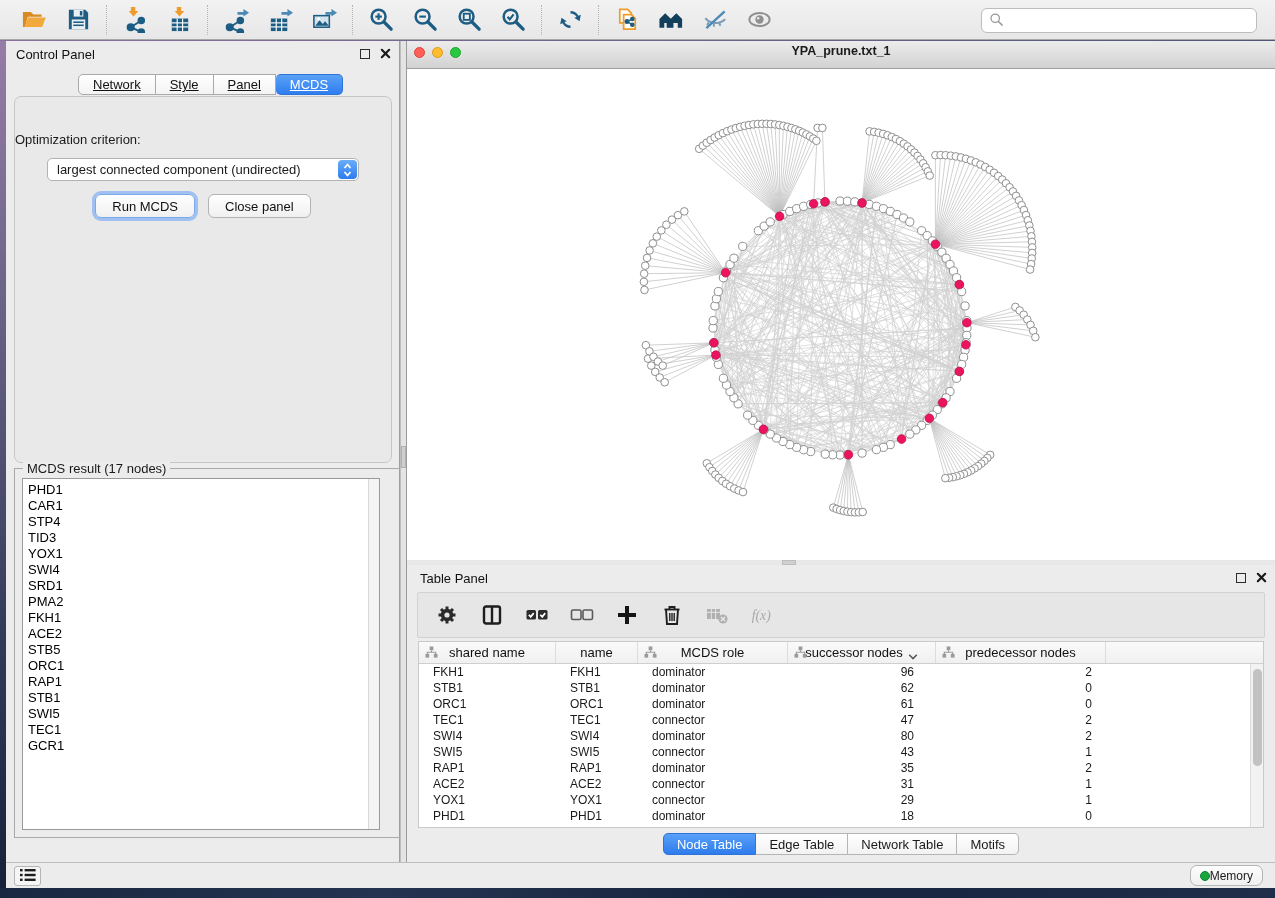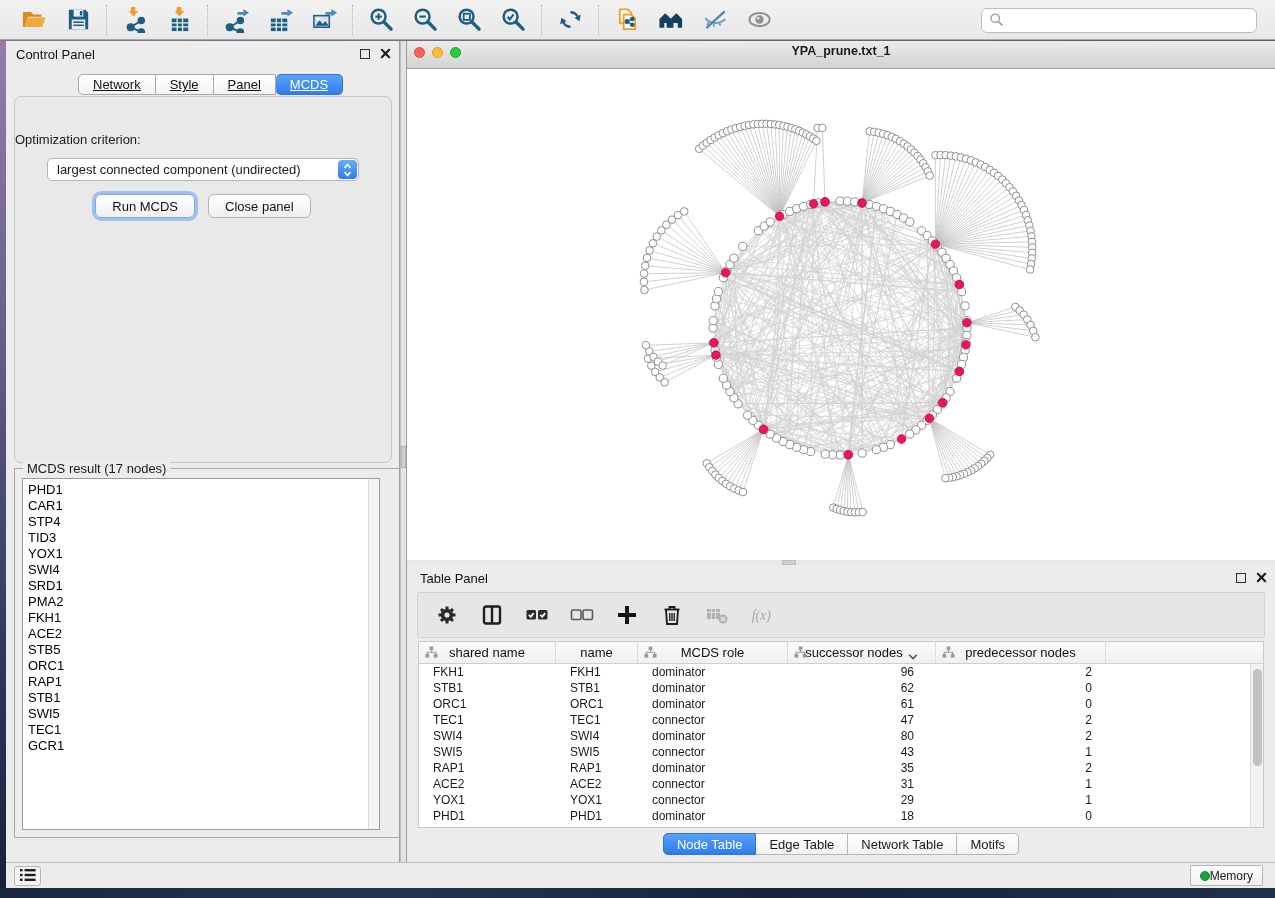--- a/index.html
+++ b/index.html
@@ -109,21 +109,21 @@
   .ttab:first-child { border-left:1px solid #b5b5b5; border-radius:5px 0 0 5px; }
   .ttab:last-child { border-radius:0 5px 5px 0; }
   .ttab.active { background:linear-gradient(#58a0f8,#2e7ced); color:#fff; border-color:#2f72d8; }
 
   
   #status-bar { position:absolute; left:6px; top:862px; width:1269px; height:26px; background:#ececec; border-top:1px solid #bdbdbd; }
   #status-list-btn { position:absolute; left:8px; top:3px; width:27px; height:20px; background:#f5f5f5;
     border:1px solid #b5b5b5; border-radius:3px; display:flex; align-items:center; justify-content:center; }
   #status-list-btn svg { width:16px; height:14px; }
   #memory-btn { position:absolute; right:12px; top:2px; height:21px; padding:0 9px; background:linear-gradient(#fdfdfd,#f0f0f0);
-    border:1px solid #b5b5b5; border-radius:1px; display:flex; align-items:center; gap:0; font-size:12px; }
+    border:1px solid #b5b5b5; border-radius:7px; display:flex; align-items:center; gap:0; font-size:12px; }
   #memory-dot { width:10px; height:10px; border-radius:50%; background:#17a63c; border:1px solid #108230; }
 </style>
 </head>
 <body>
 
 <div id="toolbar">
   <div id="toolbar-groups" style="display:flex;align-items:center;">
       <div class="tb-group">
         <div class="tb-btn">
           <svg viewBox="0 0 28 28">

